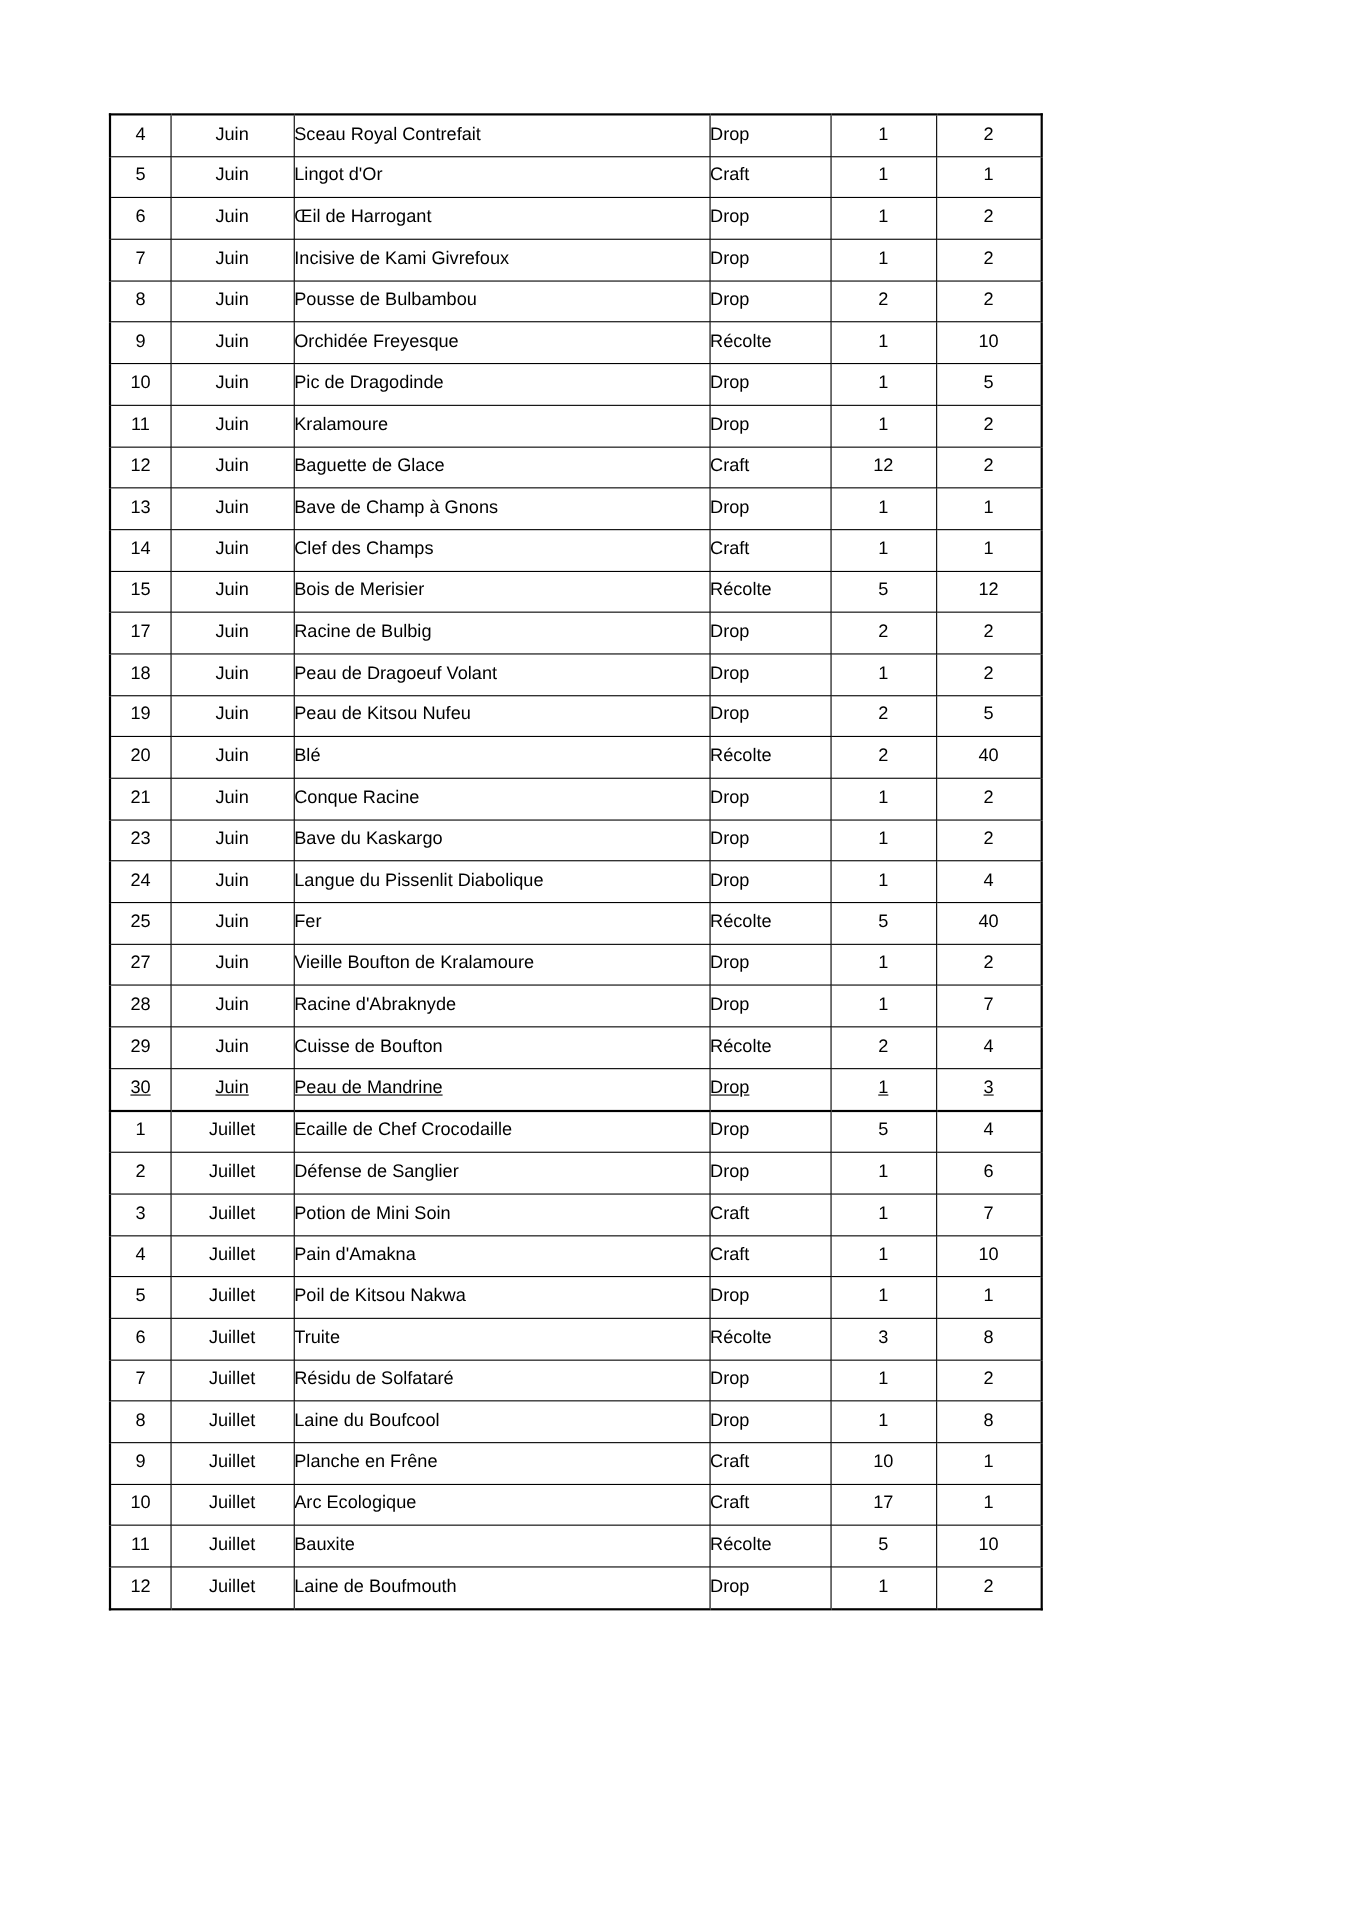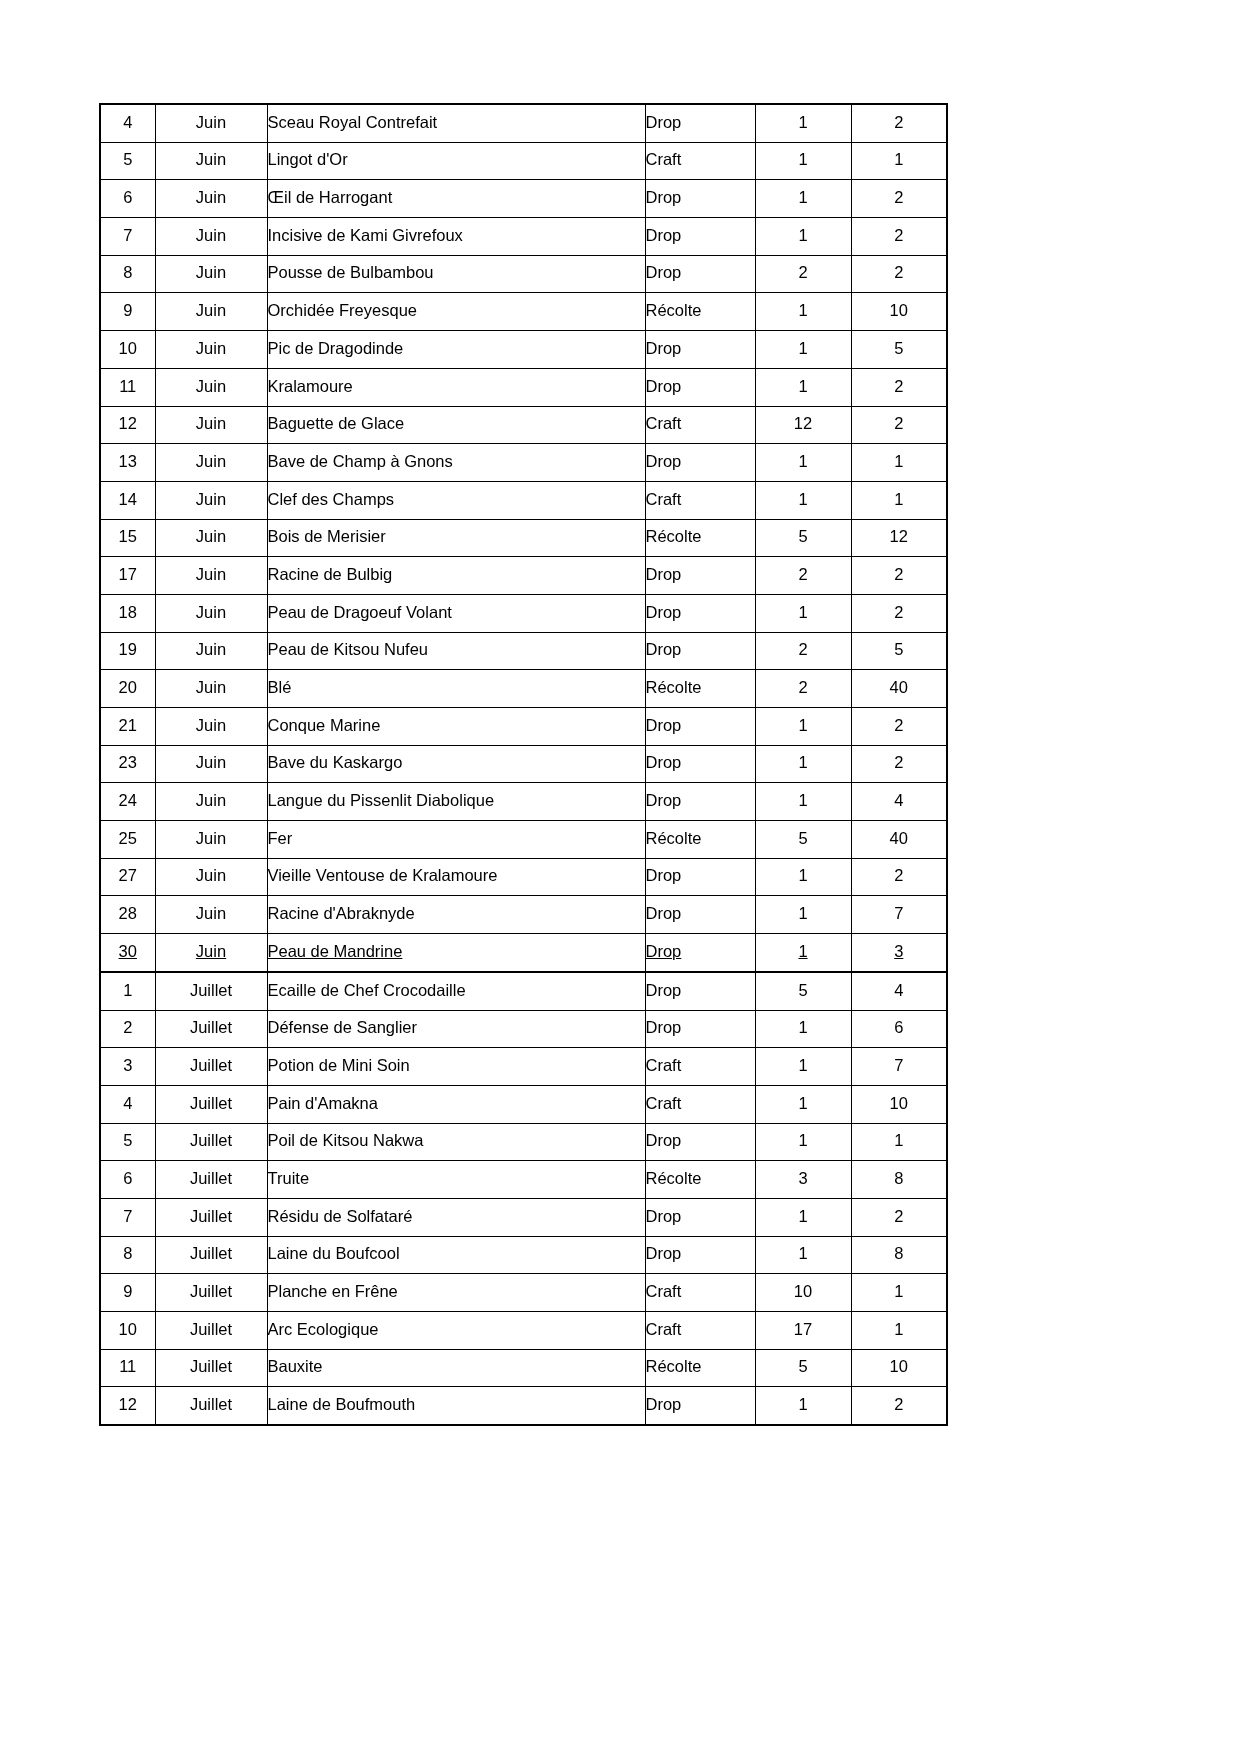--- a/index.html
+++ b/index.html
@@ -204,21 +204,21 @@
             <td class="cell-day">20</td>
             <td class="cell-month">Juin</td>
             <td class="cell-item">Blé</td>
             <td class="cell-src">Récolte</td>
             <td class="cell-q1">2</td>
             <td class="cell-q2">40</td>
           </tr>
           <tr>
             <td class="cell-day">21</td>
             <td class="cell-month">Juin</td>
-            <td class="cell-item">Conque Marine</td>
+            <td class="cell-item">Conque Racine</td>
             <td class="cell-src">Drop</td>
             <td class="cell-q1">1</td>
             <td class="cell-q2">2</td>
           </tr>
           <tr>
             <td class="cell-day">23</td>
             <td class="cell-month">Juin</td>
             <td class="cell-item">Bave du Kaskargo</td>
             <td class="cell-src">Drop</td>
             <td class="cell-q1">1</td>
@@ -236,32 +236,40 @@
             <td class="cell-day">25</td>
             <td class="cell-month">Juin</td>
             <td class="cell-item">Fer</td>
             <td class="cell-src">Récolte</td>
             <td class="cell-q1">5</td>
             <td class="cell-q2">40</td>
           </tr>
           <tr>
             <td class="cell-day">27</td>
             <td class="cell-month">Juin</td>
-            <td class="cell-item">Vieille Ventouse de Kralamoure</td>
+            <td class="cell-item">Vieille Boufton de Kralamoure</td>
             <td class="cell-src">Drop</td>
             <td class="cell-q1">1</td>
             <td class="cell-q2">2</td>
           </tr>
           <tr>
             <td class="cell-day">28</td>
             <td class="cell-month">Juin</td>
             <td class="cell-item">Racine d'Abraknyde</td>
             <td class="cell-src">Drop</td>
             <td class="cell-q1">1</td>
             <td class="cell-q2">7</td>
+          </tr>
+          <tr>
+            <td class="cell-day">29</td>
+            <td class="cell-month">Juin</td>
+            <td class="cell-item">Cuisse de Boufton</td>
+            <td class="cell-src">Récolte</td>
+            <td class="cell-q1">2</td>
+            <td class="cell-q2">4</td>
           </tr>
           <tr class="section-end">
             <td class="cell-day">30</td>
             <td class="cell-month">Juin</td>
             <td class="cell-item">Peau de Mandrine</td>
             <td class="cell-src">Drop</td>
             <td class="cell-q1">1</td>
             <td class="cell-q2">3</td>
           </tr>
           <tr>

